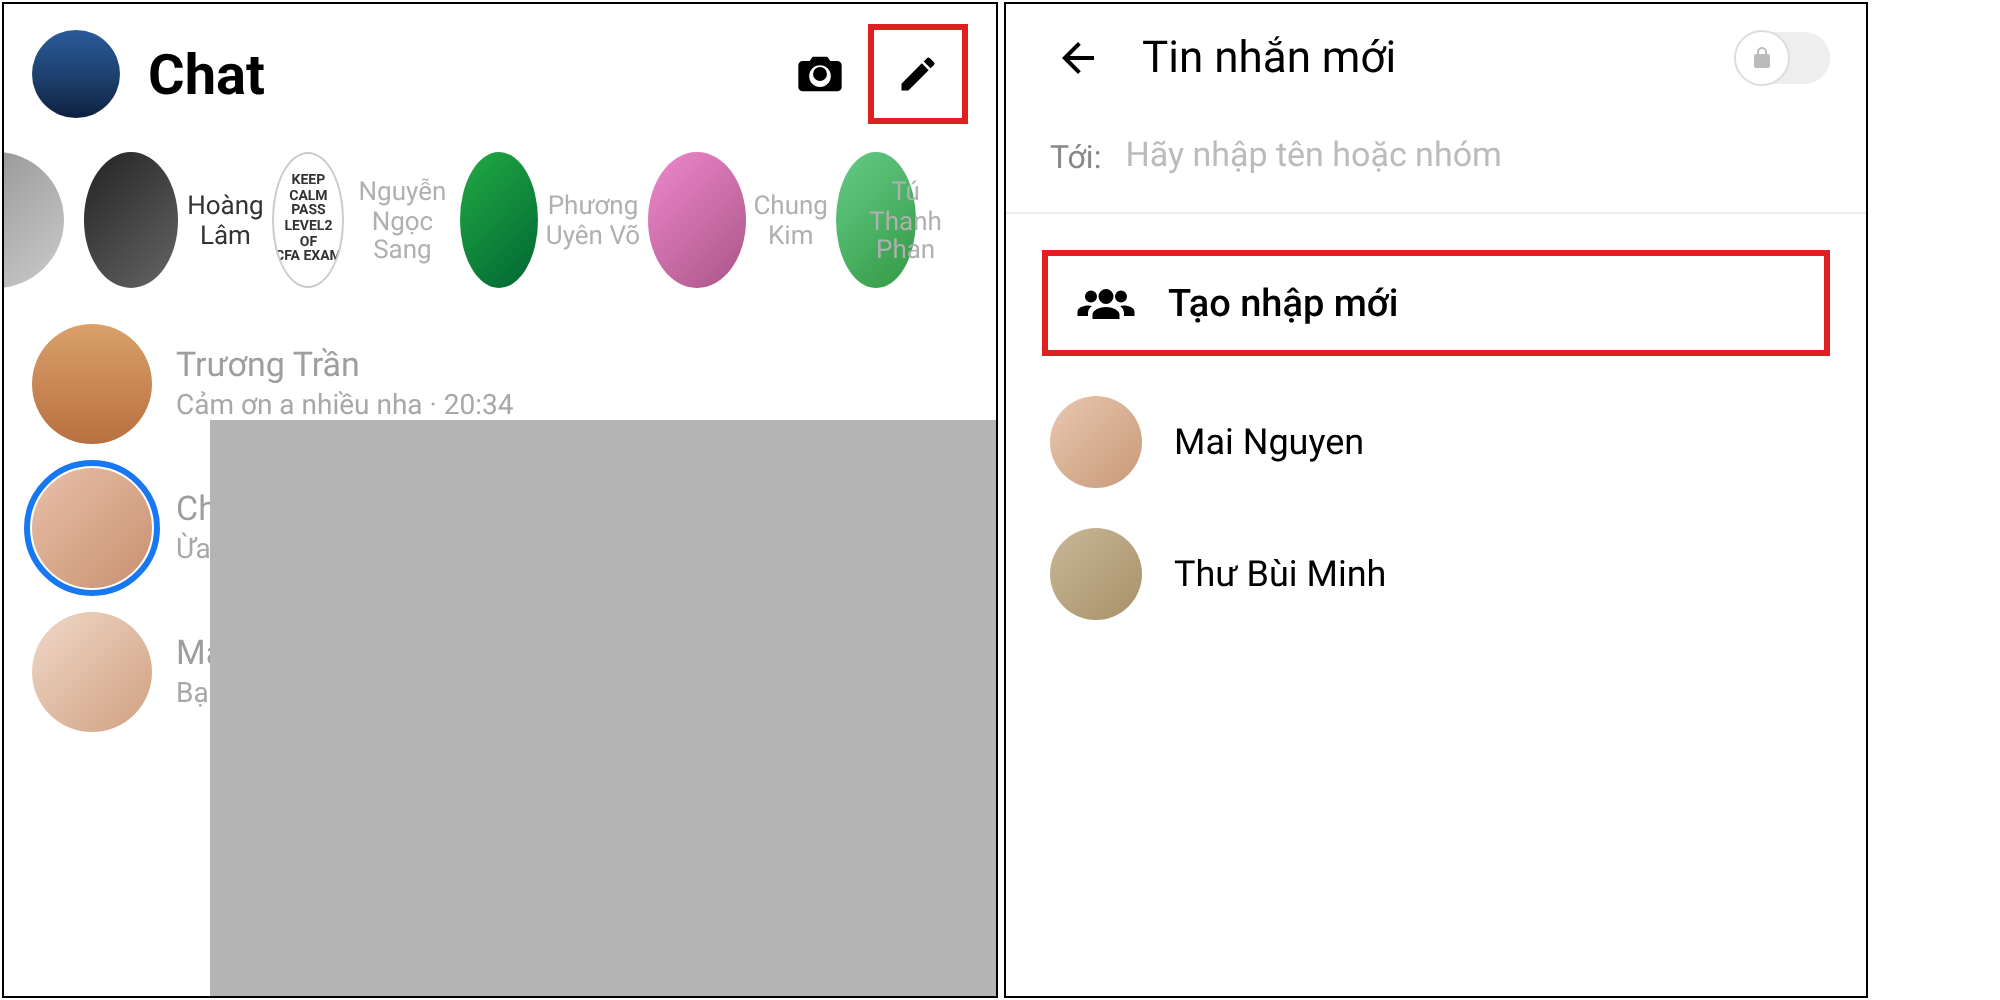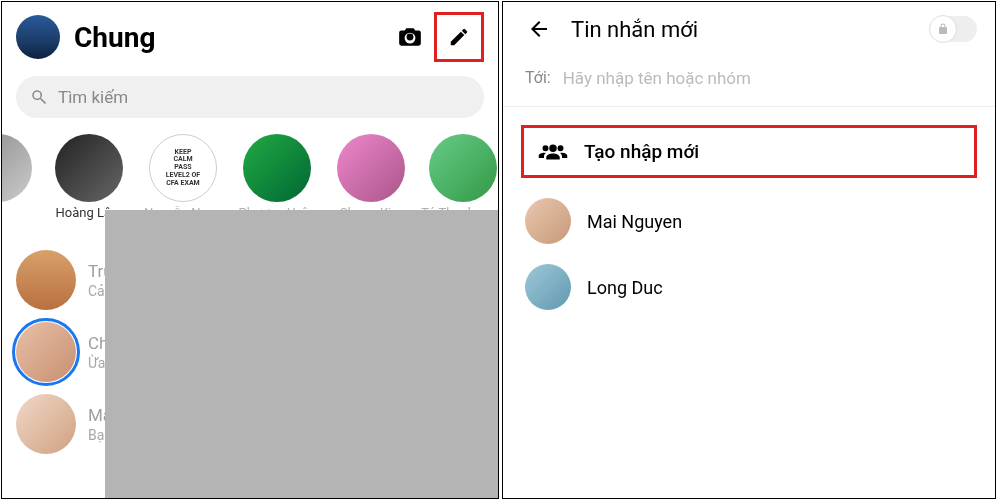--- a/index.html
+++ b/index.html
@@ -1,31 +1,31 @@
 <!DOCTYPE html>
 <html><head>
 <meta charset="utf-8">
 <style>
   * { box-sizing: border-box; margin: 0; padding: 0; font-family: -apple-system, BlinkMacSystemFont, "Segoe UI", Roboto, Helvetica, Arial, sans-serif; }
   body { background: #fff; width: 1000px; height: 500px; display: flex; }
   .pane { position: relative; border: 1px solid #000; overflow: hidden; }
   .left { width: 498px; height: 498px; margin: 1px; }
-  .right { width: 494px; height: 498px; margin: 1px 1px 1px 2px; }
+  .right { width: 432px; height: 498px; margin: 1px 1px 1px 2px; }
 
   
   .l-header { display: flex; align-items: center; padding: 10px 14px 8px 14px; }
   .profile-pic { width: 44px; height: 44px; border-radius: 50%; background: linear-gradient(180deg,#2a5a9a 0%,#1b3d68 60%,#0d2040 100%); flex: 0 0 auto; }
   .l-title { font-size: 28px; font-weight: 700; margin-left: 14px; flex: 1; }
   .icon-btn { width: 40px; height: 40px; border-radius: 50%; display: flex; align-items: center; justify-content: center; cursor: pointer; }
   .highlight-box { border: 3px solid #e02020; padding: 2px; margin-left: 4px; }
   .searchbar { margin: 6px 14px 10px 14px; background: #f0f0f0; border-radius: 22px; height: 42px; display: flex; align-items: center; padding: 0 14px; color: #777; }
   .search-text { margin-left: 10px; font-size: 17px; color: #888; }
 
   .stories { display: flex; padding: 6px 6px 0 6px; gap: 0; position: relative; }
-  .story { width: 94px; flex: 0 0 94px; display: flex; flex-direction: column; align-items: center; font-size: 13px; color: #333; text-align: center; }
+  .story { width: 94px; flex: 0 0 94px; display: flex; flex-direction: row; align-items: center; font-size: 13px; color: #333; text-align: center; }
   .story:first-child { width: 34px; flex: 0 0 34px; align-items: flex-start; }
   .story-av { width: 68px; height: 68px; border-radius: 50%; background: #ccc; margin-bottom: 4px; overflow: hidden; display:flex; align-items:center; justify-content:center; font-size:7px; color:#333; text-align:center; line-height:1.1; }
   .story:first-child .story-av { width: 68px; height: 68px; margin-left: -44px; }
   .story-name { line-height: 1.15; }
 
   .redact { position: absolute; background: #b4b4b4; }
   .redact1 { left: 103px; top: 208px; width: 395px; height: 290px; }
 
   .convo { display: flex; align-items: center; padding: 6px 14px; gap: 12px; }
   .convo-av { width: 60px; height: 60px; border-radius: 50%; background: #ddd; flex:0 0 auto; position: relative; }
@@ -34,21 +34,21 @@
   .convo-name { font-size: 17px; color: #9e9e9e; }
   .convo-sub { font-size: 14px; color: #a8a8a8; margin-top:2px; }
 
   
   .r-header { display:flex; align-items:center; padding: 14px 18px 10px 18px; }
   .back-btn { width:36px; display:flex; align-items:center; justify-content:center; cursor:pointer; }
   .r-title { font-size: 22px; margin-left: 14px; flex:1; }
   .lock-toggle { width: 46px; height: 26px; background:#eee; border-radius: 14px; position:relative; display:flex; align-items:center; }
   .lock-knob { width:28px; height:28px; background:#fff; border:1px solid #ddd; border-radius:50%; position:absolute; left:-2px; display:flex; align-items:center; justify-content:center; color:#aaa; font-size:12px; }
 
-  .to-row { display:flex; align-items:flex-start; padding: 16px 22px 18px 22px; border-bottom: 1px solid #eee; }
+  .to-row { display:flex; align-items:center; padding: 16px 22px 18px 22px; border-bottom: 1px solid #eee; }
   .to-label { color:#888; font-size:16px; margin-right: 12px; }
   .to-input { flex:1; border:none; outline:none; font-size:17px; color:#8b5cf6; }
   .to-input::placeholder { color:#bbb; }
 
   .create-group { margin: 18px 18px 10px 18px; border: 3px solid #e02020; padding: 12px 14px; display:flex; align-items:center; gap: 16px; cursor:pointer; }
   .cg-label { font-size: 19px; font-weight: 500; }
 
   .section-label { padding: 10px 22px 6px 22px; color:#888; font-size:15px; }
 
   .sugg { display:flex; align-items:center; padding: 10px 22px; gap: 16px; cursor:pointer; }
@@ -58,41 +58,35 @@
   
   svg { display:block; }
 </style>
 </head>
 <body>
 
 <div class="pane left">
 
   <div class="l-header">
     <div class="profile-pic"></div>
-    <div class="l-title">Chung</div>
+    <div class="l-title">Chat</div>
     <div class="icon-btn">
       <svg width="26" height="26" viewBox="0 0 24 24">
           <path fill="#000" d="M12 15.2a3.2 3.2 0 1 0 0-6.4 3.2 3.2 0 0 0 0 6.4zM20 6h-3.2l-1.4-2h-6.8L7.2 6H4a2 2 0 0 0-2 2v10a2 2 0 0 0 2 2h16a2 2 0 0 0 2-2V8a2 2 0 0 0-2-2zm-8 12a5 5 0 1 1 0-10 5 5 0 0 1 0 10z"></path>
         </svg>
     </div>
     <div class="highlight-box">
       <div class="icon-btn">
         <svg width="22" height="22" viewBox="0 0 24 24">
             <path fill="#000" d="M3 17.25V21h3.75L17.81 9.94l-3.75-3.75L3 17.25zM20.71 7.04a1 1 0 0 0 0-1.41l-2.34-2.34a1 1 0 0 0-1.41 0l-1.83 1.83 3.75 3.75 1.83-1.83z"></path>
           </svg>
       </div>
     </div>
   </div>
 
-  <div class="searchbar">
-    <svg width="18" height="18" viewBox="0 0 24 24">
-        <path fill="#888" d="M15.5 14h-.79l-.28-.27a6.5 6.5 0 1 0-.7.7l.27.28v.79L20 21.49 21.49 20 15.5 14zm-6 0A4.5 4.5 0 1 1 14 9.5 4.5 4.5 0 0 1 9.5 14z"></path>
-      </svg>
-    <span class="search-text">Tìm kiếm</span>
-  </div>
 
   <div class="stories">
     <div class="story">
       <div class="story-av" style="background:linear-gradient(135deg,#888,#ccc);"></div>
     </div>
     <div class="story">
       <div class="story-av" style="background:linear-gradient(135deg,#222,#666);"></div>
       <div class="story-name">Hoàng Lâm</div>
     </div>
     <div class="story">
@@ -171,17 +165,17 @@
       </svg>
     <span class="cg-label">Tạo nhập mới</span>
   </div>
 
 
   <div class="sugg">
     <div class="sugg-av" style="background:linear-gradient(135deg,#e8c8b0,#c89878);"></div>
     <span class="sugg-name">Mai Nguyen</span>
   </div>
   <div class="sugg">
-    <div class="sugg-av" style="background:linear-gradient(135deg,#a0c8d8,#6098b0);"></div>
-    <span class="sugg-name">Long Duc</span>
+    <div class="sugg-av" style="background:linear-gradient(135deg,#c8b898,#a89068);"></div>
+    <span class="sugg-name">Thư Bùi Minh</span>
   </div>
 
 </div>
 
 </body></html>

